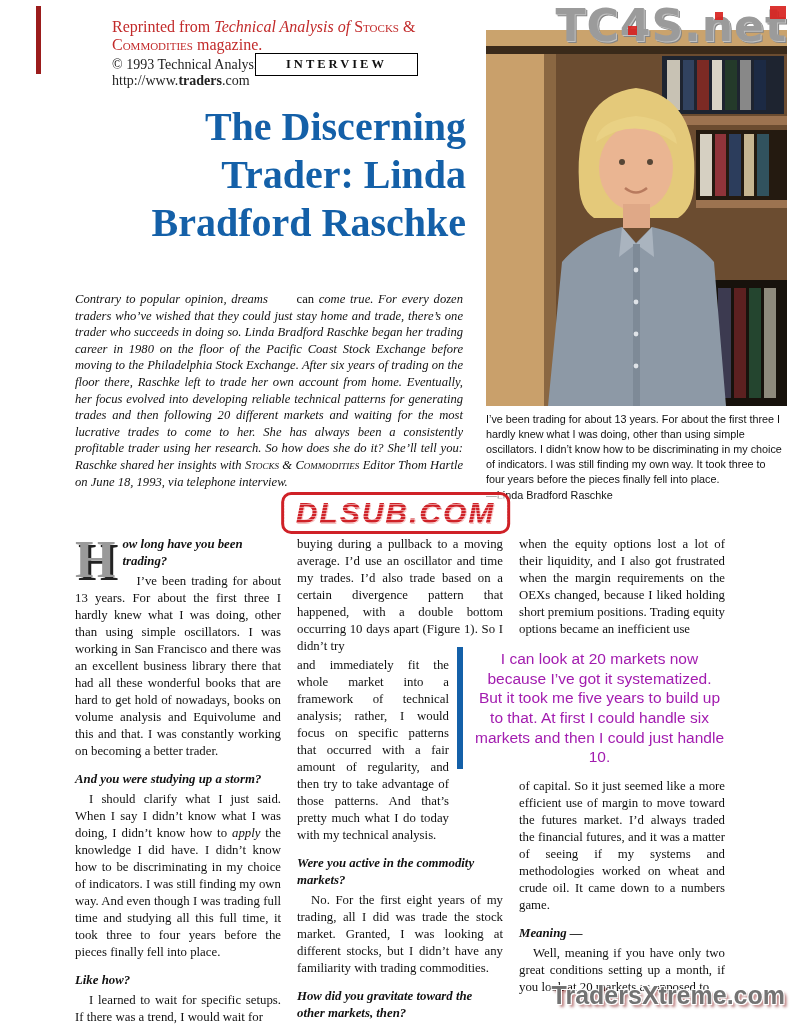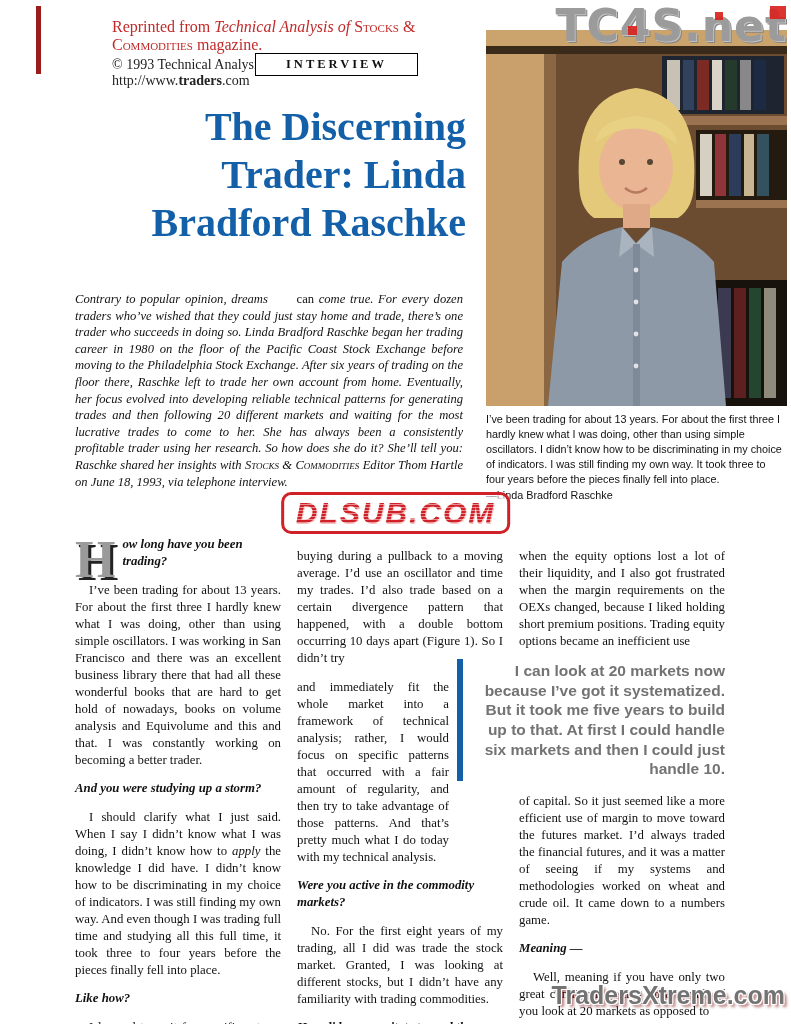--- a/index.html
+++ b/index.html
@@ -88,34 +88,34 @@
 
   
   .columns {
     position: absolute; left: 75px; top: 536px; width: 650px;
     display: flex; gap: 16px;
     font-size: 12.8px; line-height: 1.33; text-align: justify;
   }
   .col { flex: 0 0 206px; width: 206px; }
   .q { font-weight: bold; font-style: italic; margin: 11px 0 3px; text-align: left; }
   .q.lead { margin-top: 0; }
-  .a { margin: 12px 0 2px; }
+  .a { margin: 0 0 2px; }
   .a.indent { text-indent: 14px; }
   .a.narrow { width: 152px; }
   .dropcap {
     float: left; font-size: 52px; line-height: .8; font-weight: bold;
     font-style: normal; color: #9a9a9a; text-shadow: 3px 3px 0 #222;
     margin: 3px 7px 0 0;
   }
   .pullquote {
     font-family: "Liberation Sans", sans-serif;
-    font-weight: bold; font-size: 15.5px; line-height: 1.27;
-    color: #737373; border-left: 6px solid #1460a8;
+    font-weight: normal; font-size: 15.5px; line-height: 1.27;
+    color: #a21caf; border-left: 6px solid #1460a8;
     padding: 2px 0 2px 11px; margin: 9px 0 9px -62px;
-    text-align: right; background: #fff;
+    text-align: center; background: #fff;
   }
 
   
   .bottom-mark {
     position: absolute; right: 6px; top: 981px;
     font-family: "Liberation Sans", sans-serif;
     font-weight: bold; font-size: 25px; color: #737373; letter-spacing: 0;
     text-shadow: -1px -1px 0 #fff, 1px -1px 0 #fff, -1px 1px 0 #fff, 1px 1px 0 #fff, 3px 3px 3px rgba(120,0,0,.55);
     z-index: 6;
   }

